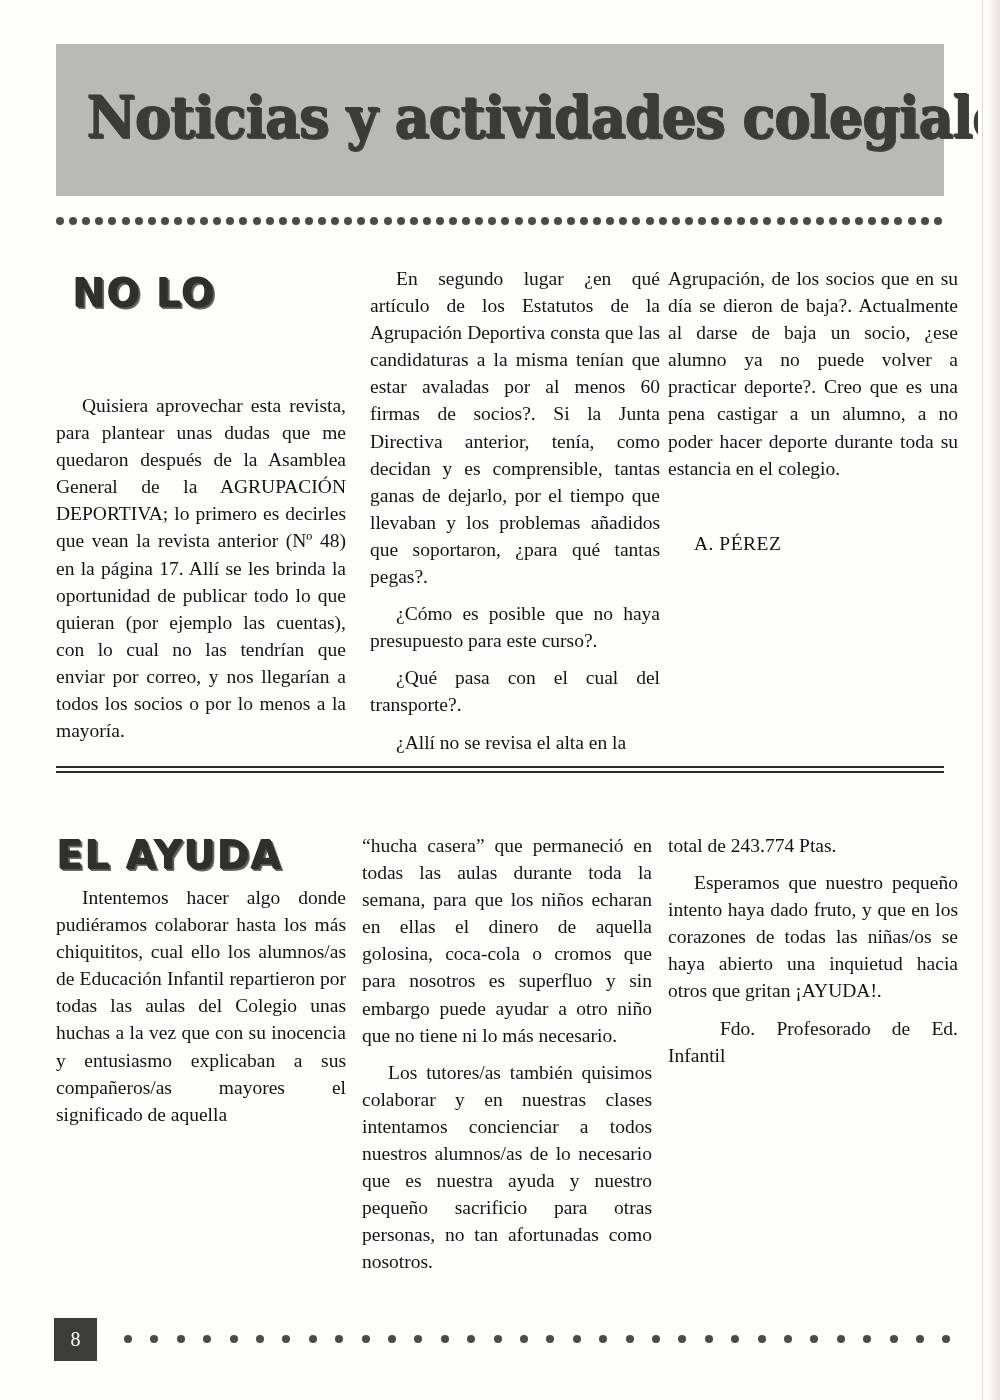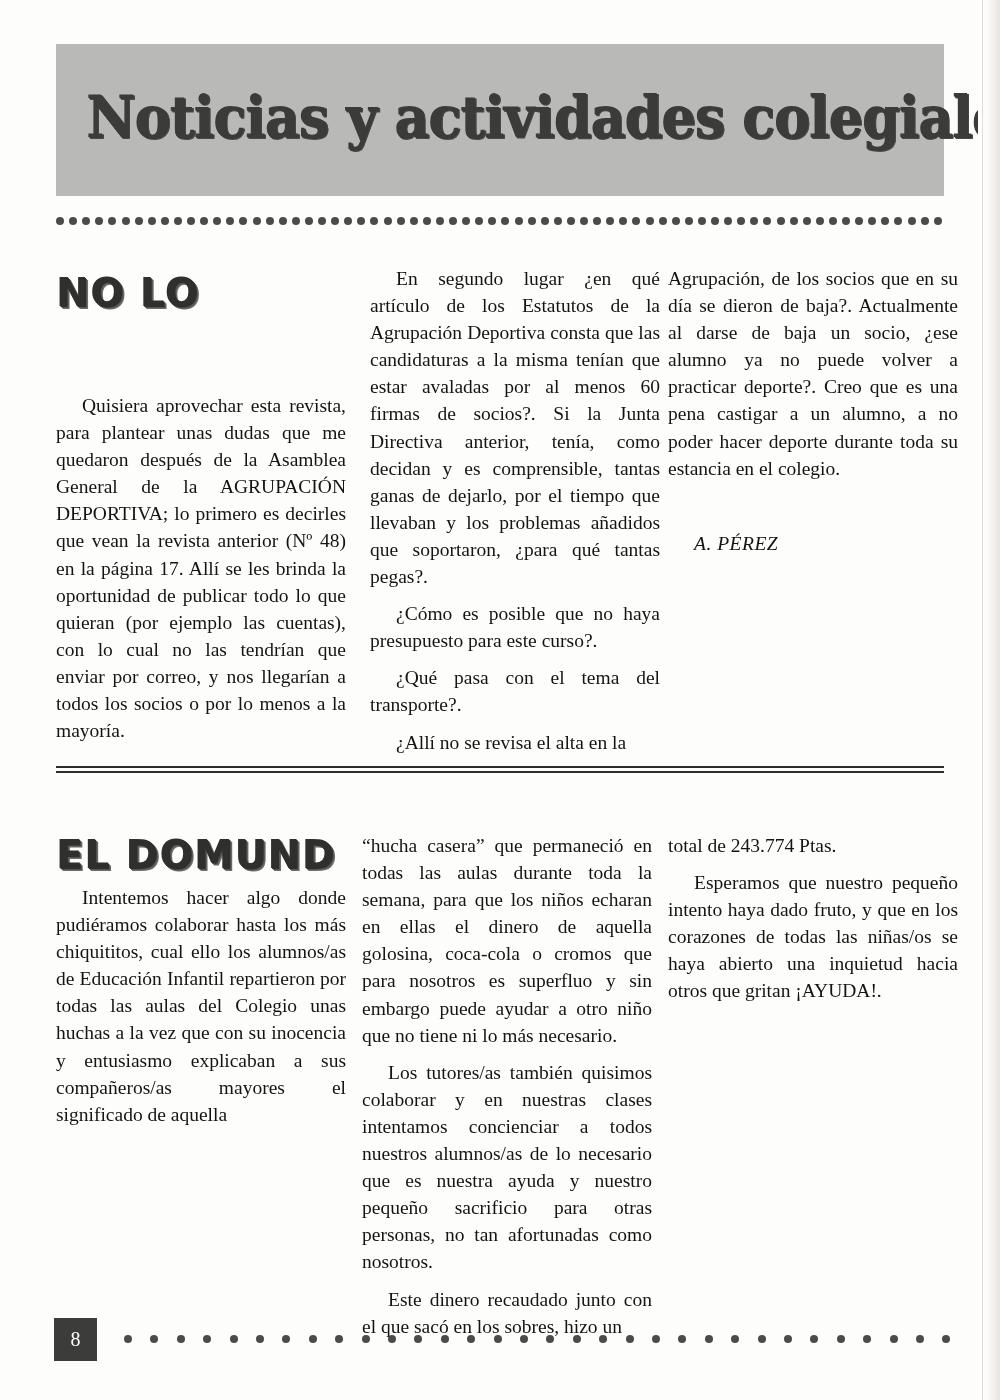--- a/index.html
+++ b/index.html
@@ -128,21 +128,20 @@
     line-height: 27.1px;
     font-family: "Liberation Serif", serif;
     color: #141414;
   }
   .col p.noindent { text-indent: 0; }
   .col p.last { margin-bottom: 0; }
 
   .signature {
     margin: 0;
     text-align: right;
-    font-style: italic;
     font-size: 17px;
     letter-spacing: 0.5px;
     font-family: "Liberation Serif", serif;
     color: #191919;
   }
 
   
   .page-number-box {
     position: absolute;
     left: 54px;
@@ -234,66 +233,66 @@
       <i style="left: 786px;"></i>
       <i style="left: 799.1px;"></i>
       <i style="left: 812.2px;"></i>
       <i style="left: 825.3px;"></i>
       <i style="left: 838.4px;"></i>
       <i style="left: 851.5px;"></i>
       <i style="left: 864.6px;"></i>
       <i style="left: 877.7px;"></i>
     </div>
 
-  <div style="position:absolute; left:56px; top:268px; width:290px;">
+  <div style="position:absolute; left:72px; top:268px; width:290px;">
     <div class="headline">
       <span>NO LO</span><br>
     </div>
   </div>
 
   <div class="col" style="left:56px; top:392px;">
     <p>Quisiera aprovechar esta revista, para plantear unas dudas que me quedaron después de la Asamblea General de la AGRUPACIÓN DEPORTIVA; lo primero es decirles que vean la revista anterior (Nº 48) en la página 17. Allí se les brinda la oportunidad de publicar todo lo que quieran (por ejemplo las cuentas), con lo cual no las tendrían que enviar por correo, y nos llegarían a todos los socios o por lo menos a la mayoría.</p>
   </div>
 
   <div class="col" style="left:362px; top:265px;margin-left:8px;">
     <p>En segundo lugar ¿en qué artículo de los Estatutos de la Agrupación Deportiva consta que las candidaturas a la misma tenían que estar avaladas por al menos 60 firmas de socios?. Si la Junta Directiva anterior, tenía, como decidan y es comprensible, tantas ganas de dejarlo, por el tiempo que llevaban y los problemas añadidos que soportaron, ¿para qué tantas pegas?.</p>
     <p>¿Cómo es posible que no haya presupuesto para este curso?.</p>
-    <p>¿Qué pasa con el tema del transporte?.</p>
+    <p>¿Qué pasa con el cual del transporte?.</p>
     <p class="last">¿Allí no se revisa el alta en la</p>
   </div>
 
   <div class="col" style="left:668px; top:265px;">
     <p class="noindent">Agrupación, de los socios que en su día se dieron de baja?. Actualmente al darse de baja un socio, ¿ese alumno ya no puede volver a practicar deporte?. Creo que es una pena castigar a un alumno, a no poder hacer deporte durante toda su estancia en el colegio.</p>
     <p class="signature" style="margin-top:48px;">A. PÉREZ</p>
   </div>
 
   <div class="double-rule" style="top:766px;">
     <div class="r1"></div>
     <div class="r2"></div>
   </div>
 
   <div style="position:absolute; left:56px; top:830px; width:300px;">
     <div class="headline">
-      <span>EL DOMUND</span>
+      <span>EL AYUDA</span>
     </div>
   </div>
 
   <div class="col" style="left:56px; top:884px;">
     <p class="last">Intentemos hacer algo donde pudiéramos colaborar hasta los más chiquititos, cual ello los alumnos/as de Educación Infantil repartieron por todas las aulas del Colegio unas huchas a la vez que con su inocencia y entusiasmo explicaban a sus compañeros/as mayores el significado de aquella</p>
   </div>
 
   <div class="col" style="left:362px; top:832px;">
     <p class="noindent">“hucha casera” que permaneció en todas las aulas durante toda la semana, para que los niños echaran en ellas el dinero de aquella golosina, coca-cola o cromos que para nosotros es superfluo y sin embargo puede ayudar a otro niño que no tiene ni lo más necesario.</p>
     <p>Los tutores/as también quisimos colaborar y en nuestras clases intentamos concienciar a todos nuestros alumnos/as de lo necesario que es nuestra ayuda y nuestro pequeño sacrificio para otras personas, no tan afortunadas como nosotros.</p>
-    <p class="last">Este dinero recaudado junto con el que sacó en los sobres, hizo un</p>
   </div>
 
   <div class="col" style="left:668px; top:832px;">
     <p class="noindent">total de 243.774 Ptas.</p>
     <p>Esperamos que nuestro pequeño intento haya dado fruto, y que en los corazones de todas las niñas/os se haya abierto una inquietud hacia otros que gritan ¡AYUDA!.</p>
+    <p style="text-indent:52px;">Fdo. Profesorado de Ed. Infantil</p>
   </div>
 
   <div class="page-number-box">
     <span>8</span>
   </div>
 
   <div class="dot-rule" id="dotrule-bottom" style="left:124px; top:1335px; width:820px;">
       <i style="left: 0px;"></i>
       <i style="left: 26.4px;"></i>
       <i style="left: 52.8px;"></i>

